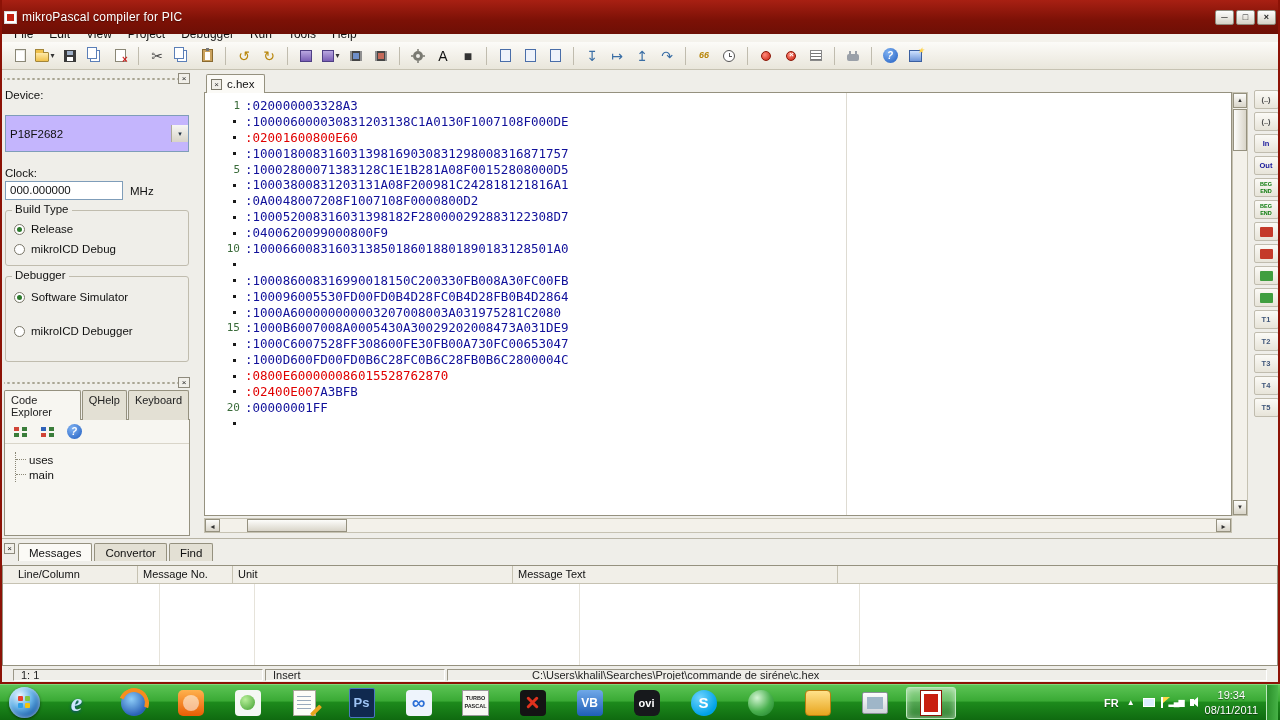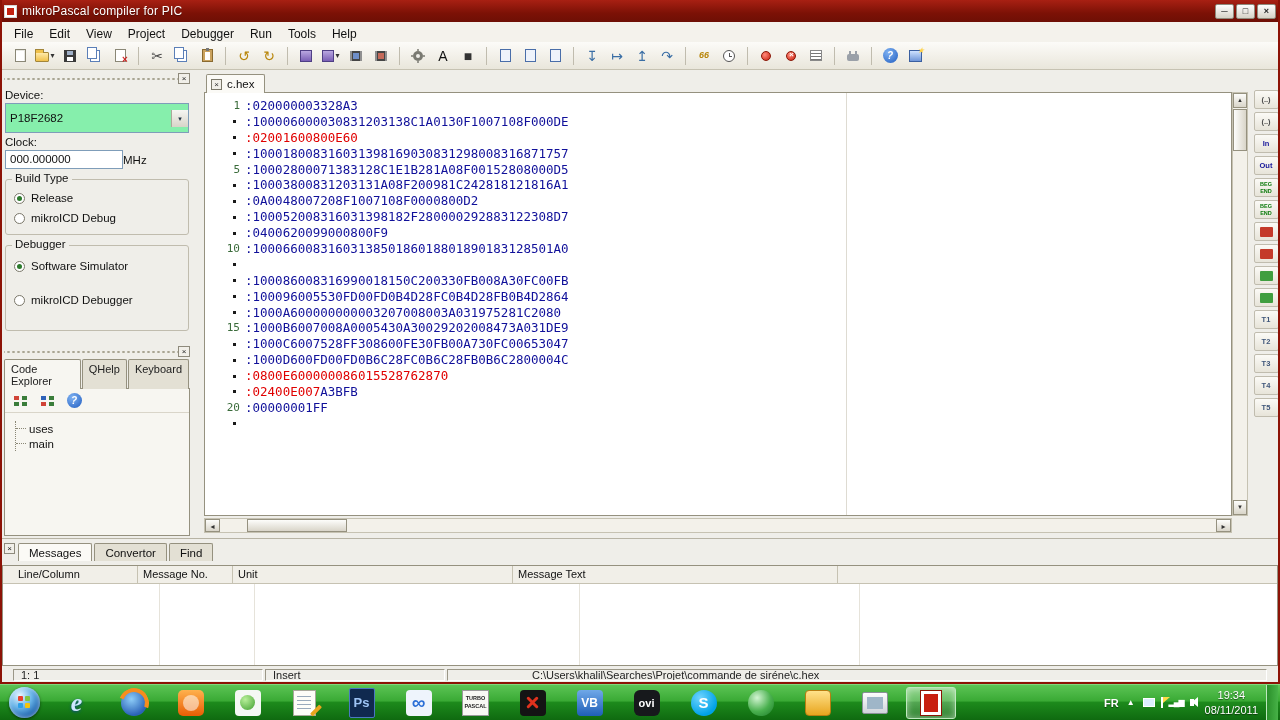--- a/index.html
+++ b/index.html
@@ -7,21 +7,21 @@
   body{font-family:"Liberation Sans",sans-serif;font-size:12px;color:#111;}
   .screen{position:relative;width:1280px;height:720px;background:#efeee9;}
 
   
   .app{position:absolute;left:0;top:0;right:0;height:684px;background:#efeee9;}
   .edge{position:absolute;background:#8c1206;z-index:50;}
   .edge.left{left:0;top:0;bottom:0;width:2px;}
   .edge.right{right:0;top:0;bottom:0;width:2px;}
   .edge.bottom{left:0;right:0;bottom:0;height:2px;}
 
-  .titlebar{position:absolute;left:0;top:0;right:0;height:22px;display:flex;align-items:center;padding:0 4px;
+  .titlebar{position:absolute;left:0;top:0;right:0;height:34px;display:flex;align-items:center;padding:0 4px;
     background:linear-gradient(#a82013,#7c1106 60%,#6e0f05);color:#fff;z-index:40;}
   .app-icon{width:13px;height:13px;background:#fff;border:1px solid #d8d8d8;position:relative;margin-right:5px;flex:none;}
   .app-icon::after{content:"";position:absolute;inset:2px;background:#c42313;}
   .title{font-size:12px;letter-spacing:.2px;text-shadow:0 1px 1px #0006;}
   .winbtns{margin-left:auto;display:flex;gap:2px;}
   .win-btn{width:19px;height:15px;background:linear-gradient(#fdfdfd,#d6d2c6);border:1px solid #8e8a7c;border-radius:2px;
     font-size:9px;line-height:13px;text-align:center;color:#222;font-weight:bold;}
 
   .menubar{position:absolute;left:2px;top:20px;right:2px;height:29px;background:#f4f2ec;border-bottom:1px solid #d9d5c9;
     display:flex;align-items:center;padding-left:4px;}
@@ -82,27 +82,27 @@
   .workspace{position:absolute;left:2px;top:70px;right:2px;height:468px;}
 
   .sidebar{position:absolute;left:0;top:2px;width:190px;bottom:0;display:flex;flex-direction:column;padding:0 1px;}
   .panel-grip{position:relative;height:9px;margin:2px 1px 3px;
     background-image:radial-gradient(circle,#a9a593 1px,transparent 1.4px);
     background-size:5px 4px;background-repeat:repeat-x;background-position:2px 50%;}
   .panel-grip.grip2{margin-top:16px;}
   .panel-close{position:absolute;right:0;top:-1px;width:12px;height:11px;border:1px solid #8e8a7c;background:#f1efe9;
     font-size:8px;line-height:9px;text-align:center;color:#222;}
   .fieldlabel{font-size:11.5px;margin:3px 2px 2px;}
-  .combo{height:30px;border:1px solid #7f9db9;background:#86efac;display:flex;align-items:center;margin:0 2px;}
+  .combo{height:37px;border:1px solid #7f9db9;background:#c4b5fd;display:flex;align-items:center;margin:12px 2px;}
   .combo-text{flex:1;padding-left:4px;font-size:11.5px;}
   .combo-btn{width:17px;height:17px;background:linear-gradient(#f6f6f3,#d8d4c8);border-left:1px solid #aca899;
     font-size:7px;line-height:17px;text-align:center;color:#234;}
   .clockrow{display:flex;align-items:center;margin:0 2px;}
   .textinput{height:19px;width:118px;border:1px solid #7f9db9;background:#fff;padding-left:4px;font-size:11.5px;line-height:17px;}
-  .mhz{font-size:11.5px;}
+  .mhz{font-size:11.5px;margin-left:7px;}
   .groupbox{border:1px solid #c0bcae;border-radius:3px;margin:10px 2px 0;padding:8px 6px 2px;position:relative;}
   .group-title{position:absolute;top:-8px;left:6px;background:#efeee9;padding:0 3px;font-size:11.5px;}
   .radio-row{display:flex;align-items:center;gap:6px;margin:4px 2px 8px;}
   .gb2 .radio-row{margin:6px 2px 22px;}
   .radio{width:11px;height:11px;border-radius:50%;border:1px solid #7b786a;background:#fff;position:relative;flex:none;}
   .radio.sel::after{content:"";position:absolute;inset:2px;border-radius:50%;background:#2c7a2c;}
   .radio-label{font-size:11.5px;}
   .ex-tabs{display:flex;margin:0 1px;position:relative;z-index:2;}
   .ex-tab{padding:3px 6px 2px;font-size:11px;border:1px solid #95917f;border-bottom:none;background:#e3e0d4;
     border-radius:2px 2px 0 0;margin-right:1px;color:#222;}

